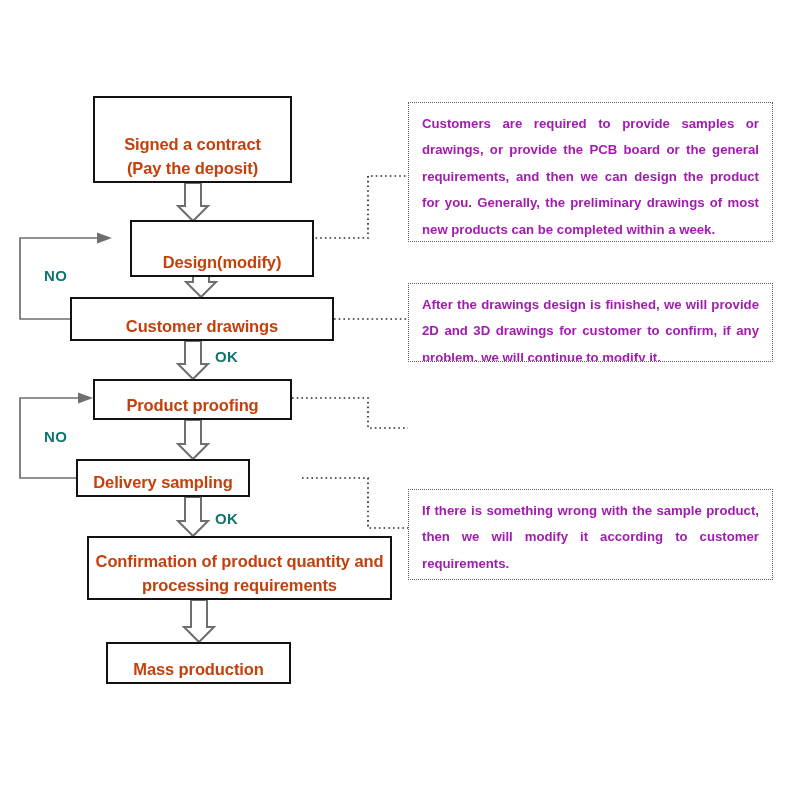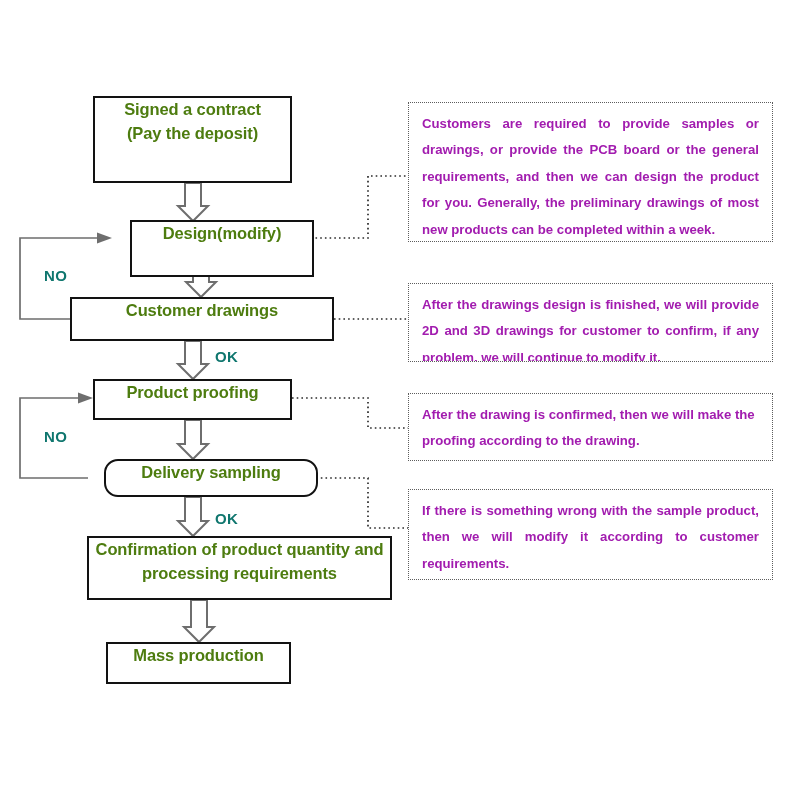--- a/index.html
+++ b/index.html
@@ -18,24 +18,24 @@
     background: #ffffff;
     overflow: hidden;
   }
   
   .node {
     position: absolute;
     box-sizing: border-box;
     border: 2px solid #121212;
     background: #ffffff;
     display: flex;
-    align-items: flex-start;
+    align-items: flex-end;
     justify-content: center;
     text-align: center;
-    color: #4d7c0f;
+    color: #c2410c;
     font-size: 16.5px;
     font-weight: 700;
     line-height: 1.45;
     letter-spacing: -0.1px;
     z-index: 5;
   }
   .node .node-text {
     display: block;
     width: 100%;
     padding: 0 6px;
@@ -145,44 +145,41 @@
   </div>
 
   <div class="node" style="left:93px; top:379px; width:199px; height:41px;">
     <span class="node-text">Product proofing</span>
   </div>
 
   <div class="node" style="left:70px; top:297px; width:264px; height:44px;">
     <span class="node-text">Customer drawings</span>
   </div>
 
-  <div class="node" style="left:104px; top:459px; width:214px; height:38px;border-radius:14px;">
+  <div class="node" style="left:76px; top:459px; width:174px; height:38px;">
     <span class="node-text">Delivery sampling</span>
   </div>
 
   <div class="node" style="left:40px; top:536px; width:305px; height:64px;margin-left:47px;">
     <span class="node-text">Confirmation of product quantity and
 processing requirements</span>
   </div>
 
   <div class="node" style="left:106px; top:642px; width:185px; height:42px;">
     <span class="node-text">Mass production</span>
   </div>
 
   <div class="note" style="left:408px; top:102px; width:365px; height:140px;">
     <span>Customers are required to provide samples or drawings, or provide the PCB board or the general requirements, and then we can design the product for you. Generally, the preliminary drawings of most new products can be completed within a week.</span>
   </div>
 
   <div class="note" style="left:408px; top:283px; width:365px; height:79px; line-height:2.0;">
     <span>After the drawings design is finished, we will provide 2D and 3D drawings for customer to confirm, if any problem, we will continue to modify it.</span>
   </div>
 
-  <div class="note" style="left:408px; top:393px; width:365px; height:68px; text-align:left; text-align-last:left;">
-    <span>After the drawing is confirmed, then we will make the proofing according to the drawing.</span>
-  </div>
 
   <div class="note" style="left:408px; top:489px; width:365px; height:91px;">
     <span>If there is something wrong with the sample product, then we will modify it according to customer requirements.</span>
   </div>
 
   <span class="edge-label" style="left:44px; top:267px;">NO</span>
 
   <span class="edge-label" style="left:215px; top:348px;">OK</span>
 
   <span class="edge-label" style="left:44px; top:428px;">NO</span>

